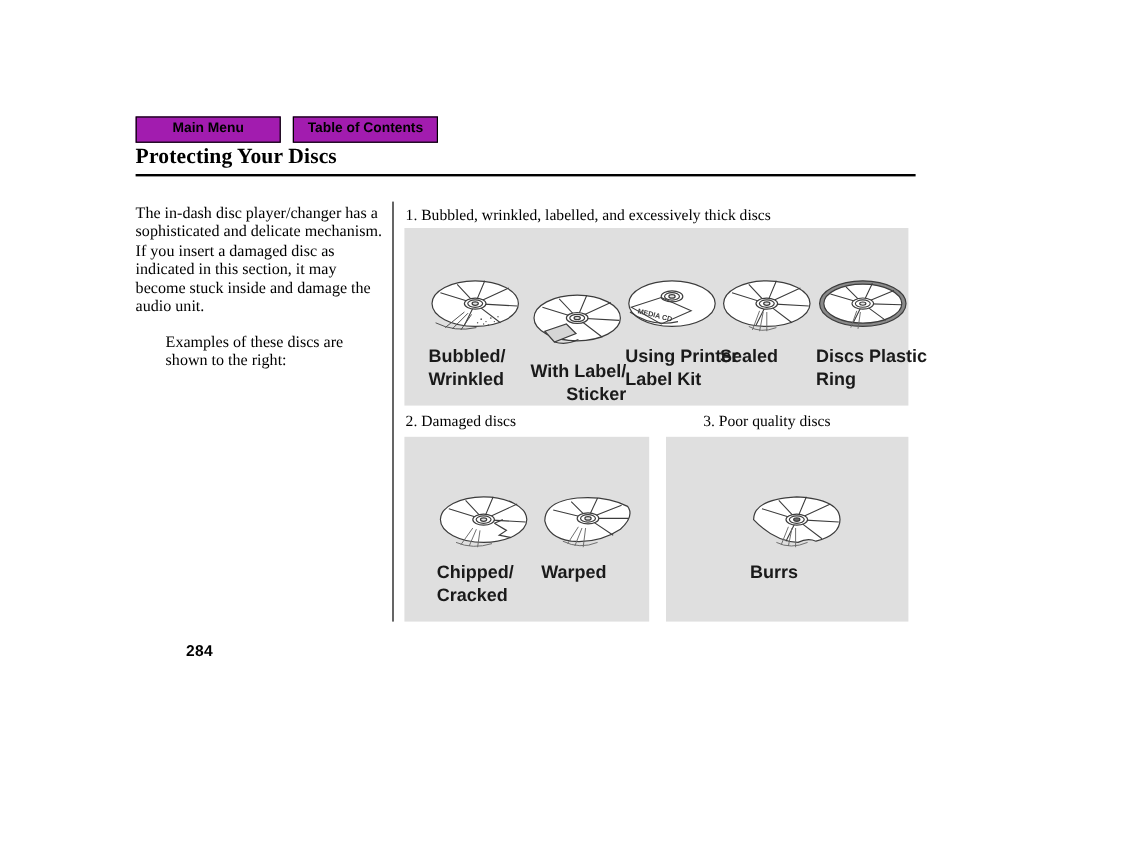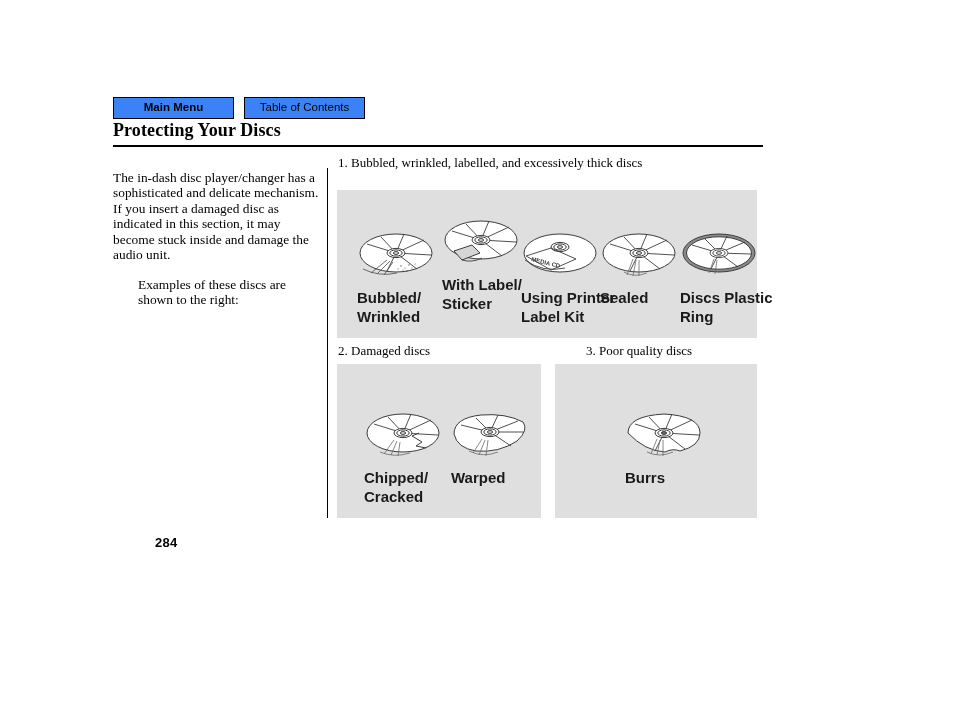--- a/index.html
+++ b/index.html
@@ -19,32 +19,32 @@
   
   .nav-row {
     position: absolute;
     left: 113px;
     top: 97px;
     display: flex;
     gap: 10px;
   }
   .nav-btn {
     border: 1.6px solid #000000;
-    background: #3b82f6;
+    background: #a21caf;
     font-family: "Liberation Sans", sans-serif;
     font-size: 11.5px;
     font-weight: bold;
     color: #000000;
     padding: 3px 0 4px 0;
     text-align: center;
     line-height: 1.1;
     box-sizing: border-box;
   }
   .nav-btn.main { width: 121px; }
-  .nav-btn.toc  { width: 121px; font-weight: normal; }
+  .nav-btn.toc  { width: 121px; font-weight: bold; }
 
   
   .page-title {
     position: absolute;
     left: 113px;
     top: 120px;
     font-family: "Liberation Serif", serif;
     font-weight: bold;
     font-size: 18px;
     letter-spacing: 0.1px;
@@ -91,21 +91,21 @@
     background: #000000;
   }
 
   
   .sec-head {
     position: absolute;
     font-size: 13px;
     line-height: 1.1;
     white-space: nowrap;
   }
-  #sec1-head { left: 338px; top: 156px; }
+  #sec1-head { left: 338px; top: 172px; }
   #sec2-head { left: 338px; top: 344px; }
   #sec3-head { left: 586px; top: 344px; }
 
   
   .panel {
     position: absolute;
     background: #dfdfdf;
   }
   #panel1 { left: 337px; top: 190px; width: 420px; height: 148px; }
   #panel2 { left: 337px; top: 364px; width: 204px; height: 154px; }
@@ -126,21 +126,21 @@
     font-size: 15px;
     font-weight: bold;
     line-height: 1.24;
     color: #1a1a1a;
     margin-top: 9px;
     white-space: pre-line;
   }
 
   
   #fig-bubbled  { left: 357px; top: 228px; }
-  #fig-label    { left: 442px; top: 215px; }
+  #fig-label    { left: 442px; top: 240px; text-align: right; }
   #fig-printer  { left: 521px; top: 228px; }
   #fig-sealed   { left: 600px; top: 228px; }
   #fig-plastic  { left: 680px; top: 228px; }
 
   
   #fig-chipped  { left: 364px; top: 408px; }
   #fig-warped   { left: 451px; top: 408px; }
   #fig-burrs    { left: 625px; top: 408px; }
 
   

